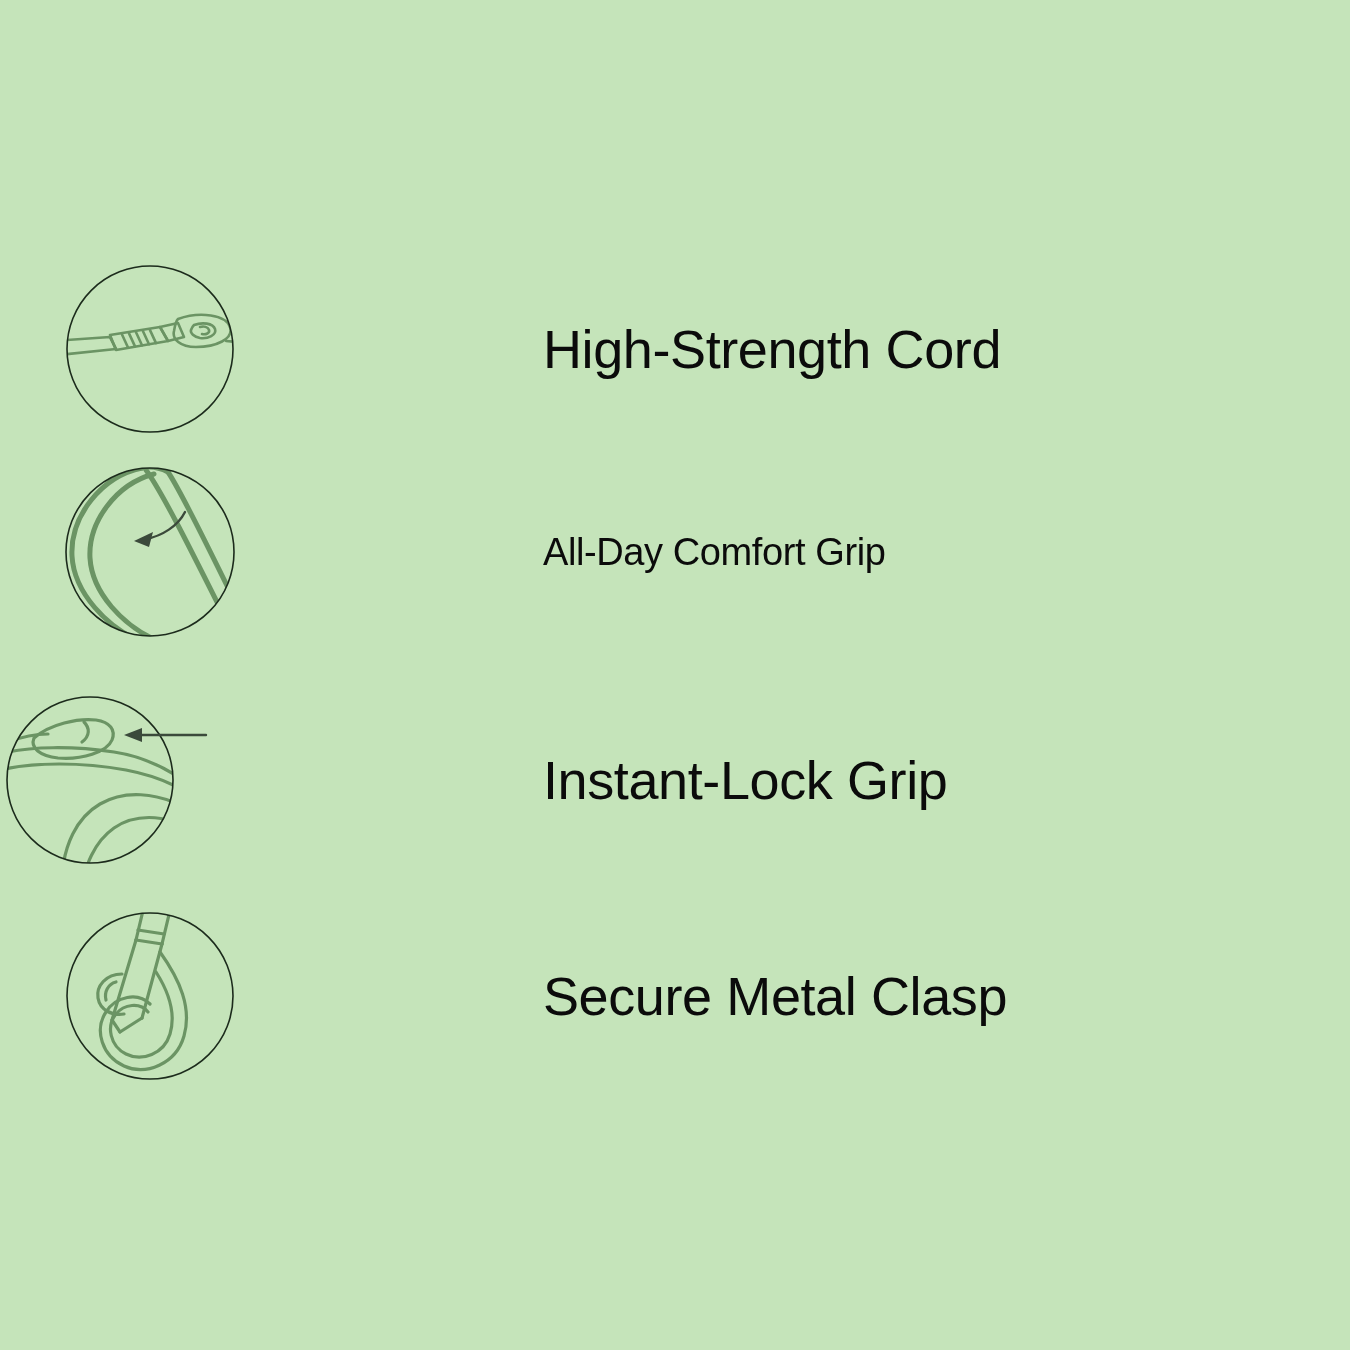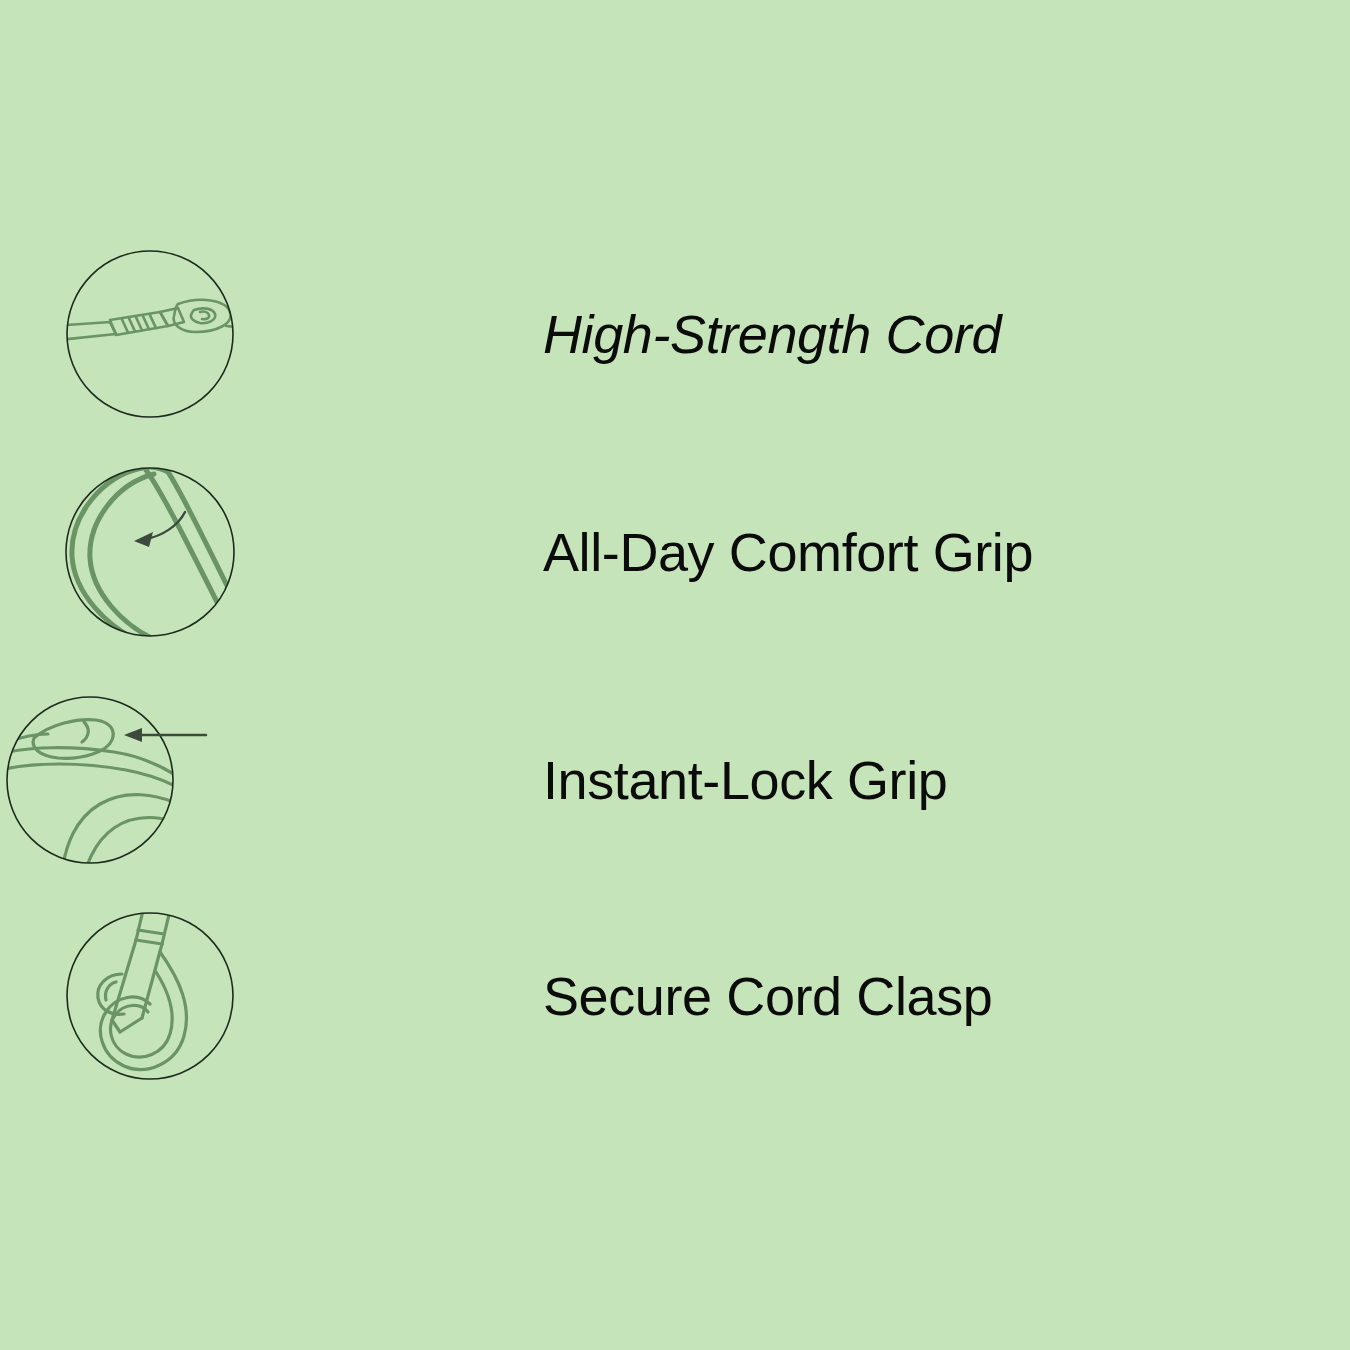--- a/index.html
+++ b/index.html
@@ -46,21 +46,21 @@
     font-size: 54px;
     font-weight: 400;
     letter-spacing: -0.4px;
     color: #0b0b0b;
     white-space: nowrap;
     line-height: 1;
     padding-left: 0;
   }
 
   
-  #row-0 { top: 234px; font-style: italic; }
+  #row-0 { top: 249px; }
   #row-1 { top: 452px; }
   #row-2 { top: 680px; }
   #row-3 { top: 896px; }
 
   
   .label-holder {
     position: absolute;
     left: 543px;
     top: 0;
     height: 200px;
@@ -136,21 +136,21 @@
         </g>
 
         <g clip-path="url(#clip2)">
           <path d="M 135 60 C 128 74, 112 84, 96 87" fill="none" stroke="#3b4a3b" stroke-width="2.4" stroke-linecap="round"></path>
           <path d="M 84 89 L 103 80 L 99 95 Z" fill="#3b4a3b" stroke="none"></path>
         </g>
         <circle cx="100" cy="100" r="84" fill="none" stroke="#1c2b1c" stroke-width="1.6"></circle>
       </svg>
     </div>
     <div class="label-holder">
-      <span class="feature-label" style="color: rgb(11, 11, 11); font-size: 54px; text-align: right;">All-Day Comfort Grip</span>
+      <span class="feature-label" style="color: rgb(11, 11, 11); font-size: 38px; text-align: right;">All-Day Comfort Grip</span>
     </div>
   </div>
 
   <div class="feature-row" id="row-2">
     <div class="icon-slot">
       <svg width="320" height="200" viewBox="0 0 320 200">
         <defs>
           <clipPath id="clip3">
             <circle cx="100" cy="100" r="83"></circle>
           </clipPath>
@@ -217,17 +217,17 @@
                    C 60 150, 56 130, 66 118
                    C 74 108, 90 106, 98 116"></path>
 
           <path d="M 72 78 C 56 78, 46 90, 48 102 C 50 114, 62 120, 74 118"></path>
           <path d="M 66 86 C 58 88, 54 96, 56 104"></path>
         </g>
         <circle cx="100" cy="100" r="83" fill="none" stroke="#1c2b1c" stroke-width="1.6"></circle>
       </svg>
     </div>
     <div class="label-holder">
-      <span class="feature-label" style="color: rgb(11, 11, 11); font-size: 54px;">Secure Cord Clasp</span>
+      <span class="feature-label" style="color: rgb(11, 11, 11); font-size: 54px;">Secure Metal Clasp</span>
     </div>
   </div>
 
 </div>
 
 </body></html>

